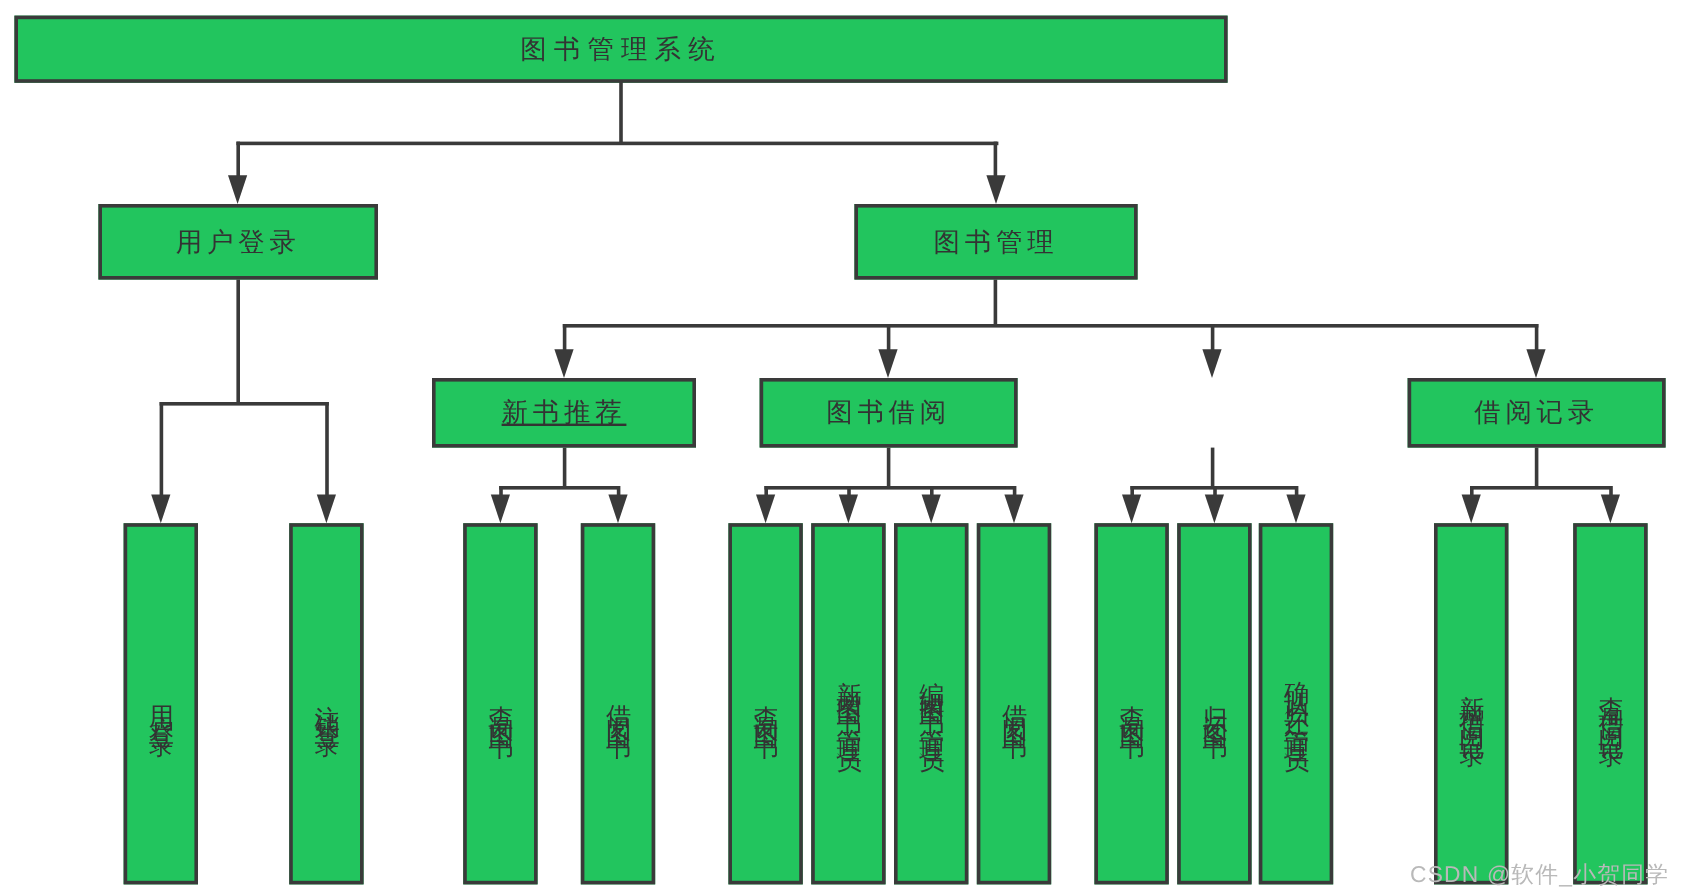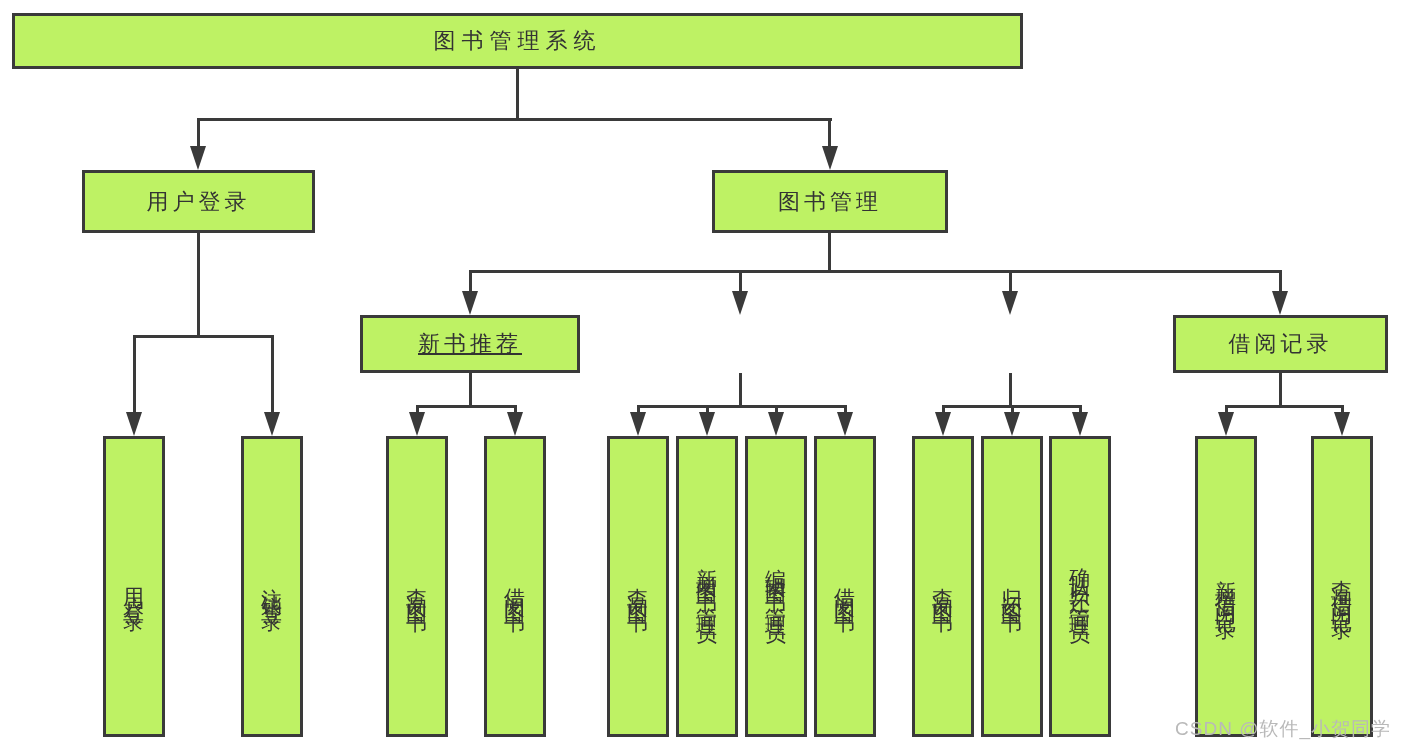--- a/index.html
+++ b/index.html
@@ -17,21 +17,21 @@
     position: relative;
     width: 1405px;
     height: 747px;
     background: var(--background);
     overflow: hidden;
   }
   .box {
     position: absolute;
     box-sizing: border-box;
     border: 3px solid var(--line);
-    background: #bef264;
+    background: #22c55e;
     display: flex;
     align-items: center;
     justify-content: center;
     color: var(--text);
     font-size: 22px;
     letter-spacing: 4px;
     text-align: center;
     line-height: 1;
   }
   .box.root { font-size: 22px; letter-spacing: 6px; }
@@ -95,20 +95,21 @@
   <div class="vline" style="left:469px; top:270px; height:22px;"></div>
   <div class="arrow" style="left:462px; top:291px;"></div>
   <div class="vline" style="left:739px; top:270px; height:22px;"></div>
   <div class="arrow" style="left:732px; top:291px;"></div>
   <div class="vline" style="left:1009px; top:270px; height:22px;"></div>
   <div class="arrow" style="left:1002px; top:291px;"></div>
   <div class="vline" style="left:1279px; top:270px; height:22px;"></div>
   <div class="arrow" style="left:1272px; top:291px;"></div>
 
   <div class="box" style="left:360px; top:315px; width:220px; height:58px;text-decoration:underline;">新书推荐</div>
+  <div class="box" style="left:633px; top:315px; width:215px; height:58px;">图书借阅</div>
   <div class="box" style="left:1173px; top:315px; width:215px; height:58px;">借阅记录</div>
 
   <div class="vline" style="left:469px; top:373px; height:34px;"></div>
   <div class="hline" style="left:416px; top:405px; width:100px;"></div>
   <div class="vline" style="left:416px; top:405px; height:10px;"></div>
   <div class="arrow" style="left:409px; top:412px;"></div>
   <div class="vline" style="left:514px; top:405px; height:10px;"></div>
   <div class="arrow" style="left:507px; top:412px;"></div>
 
   <div class="vline" style="left:739px; top:373px; height:34px;"></div>

